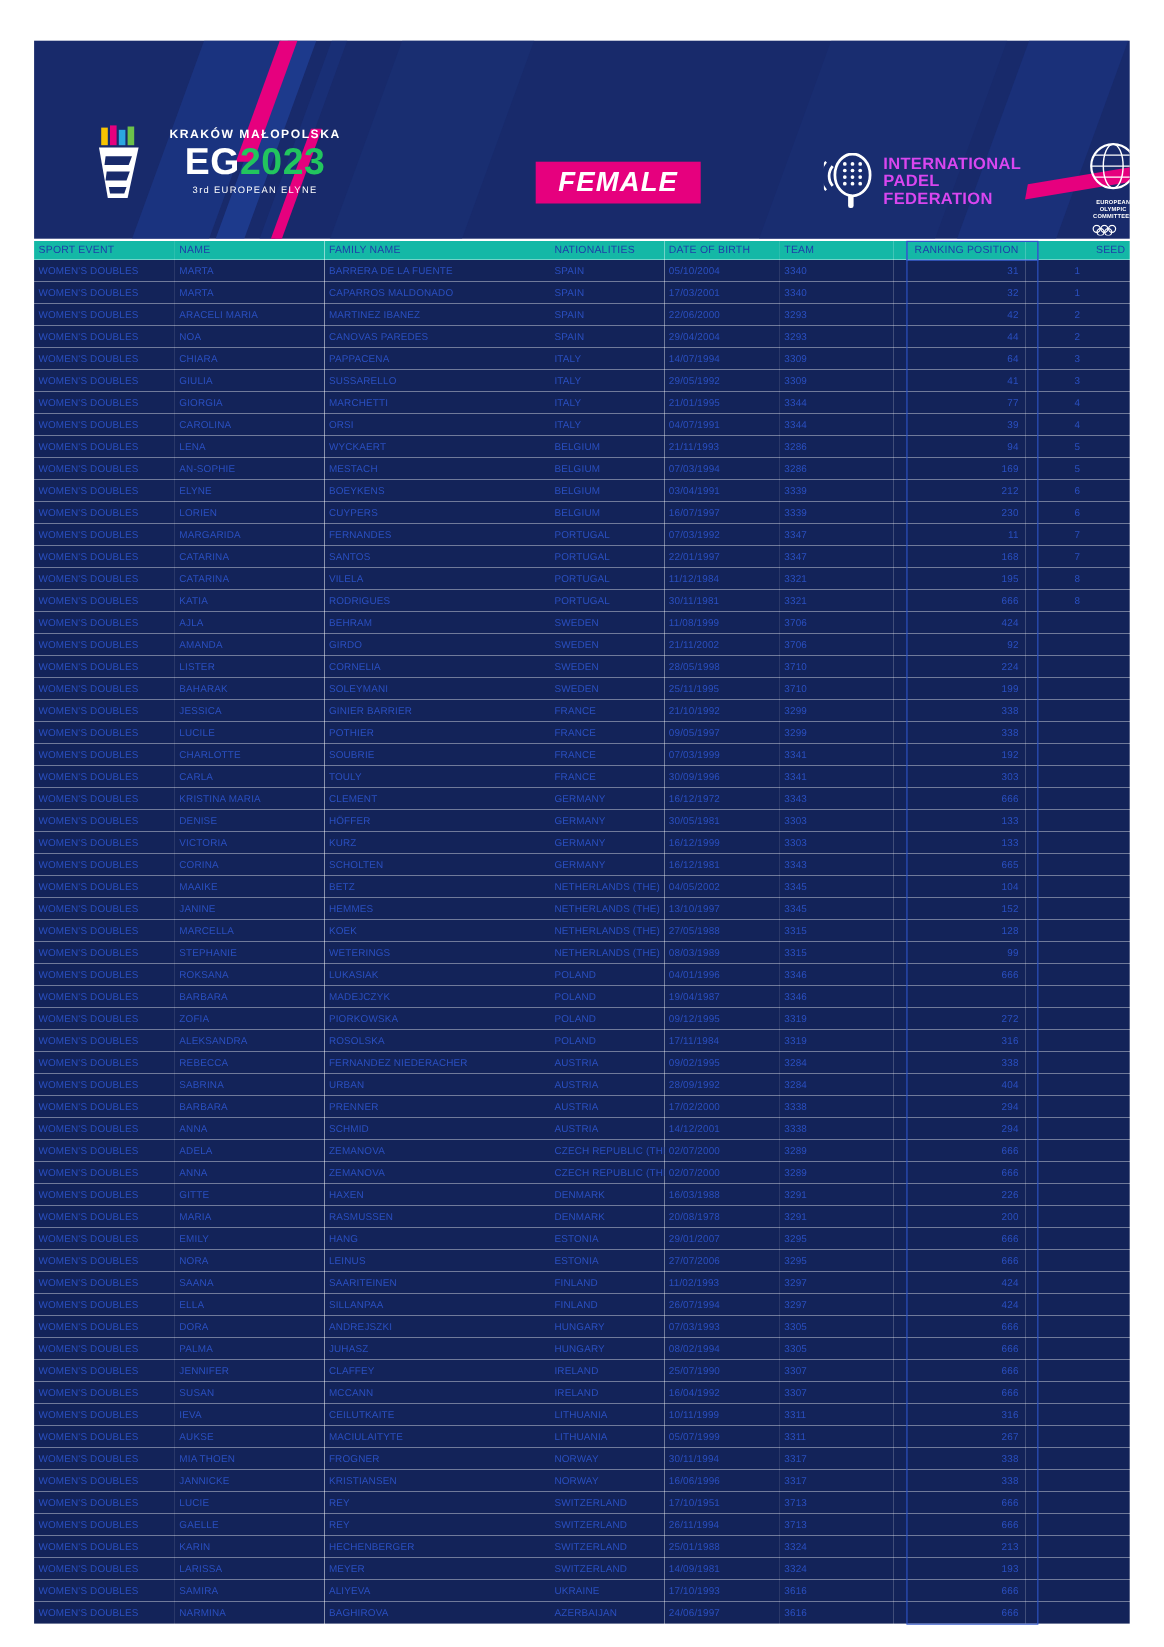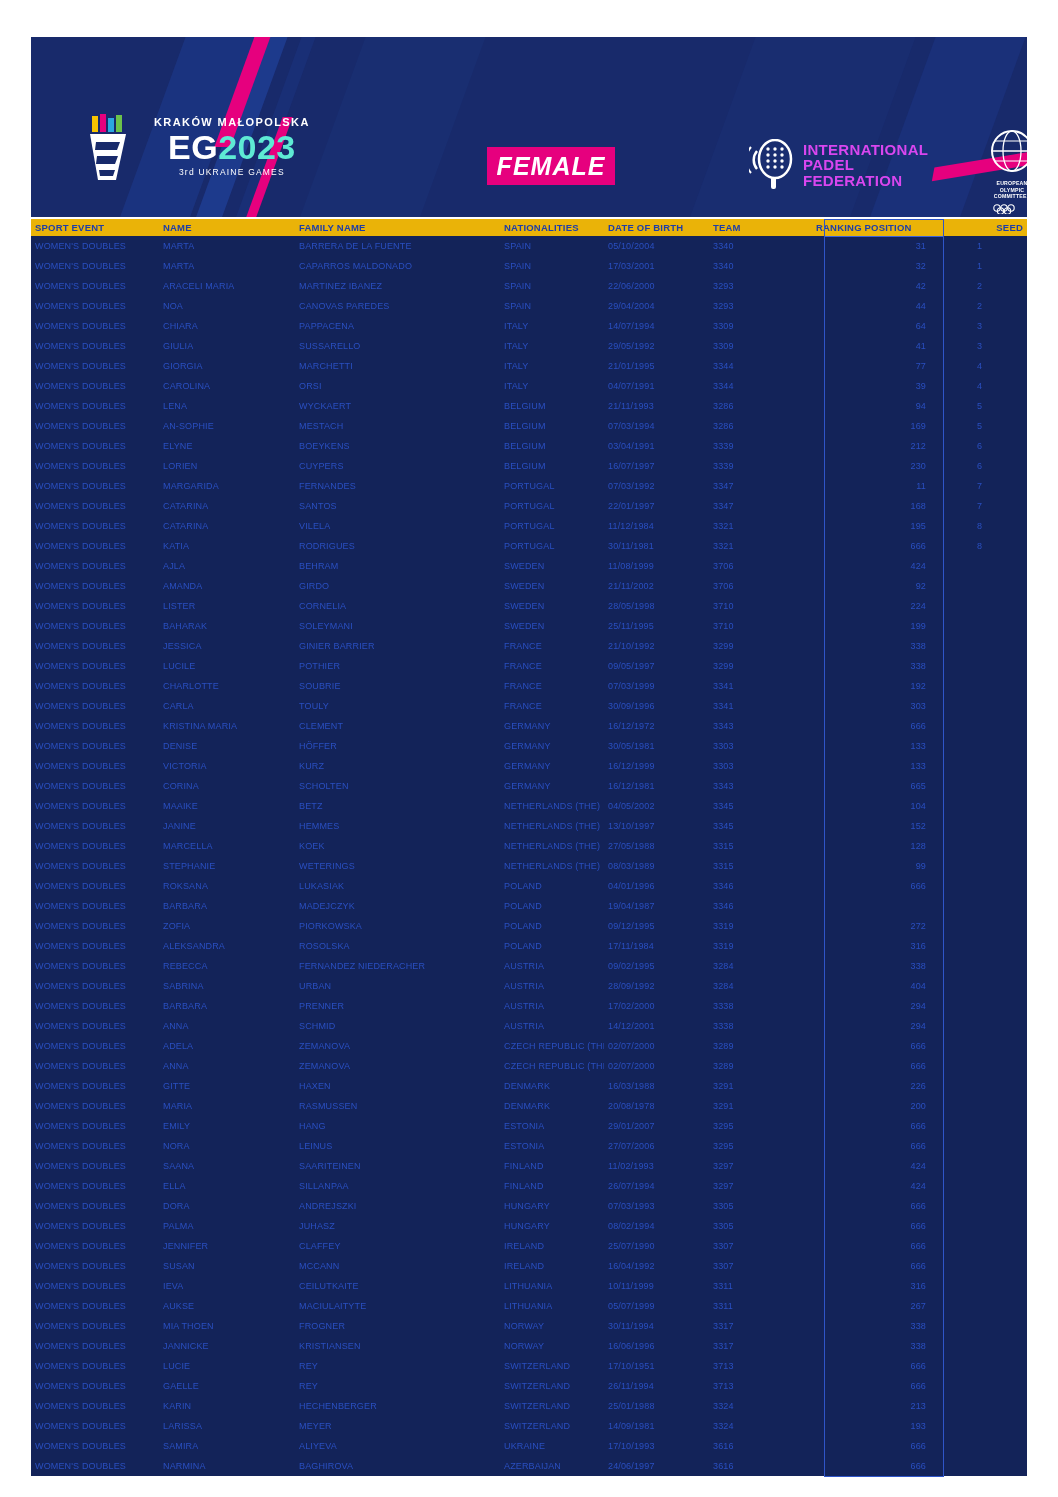--- a/index.html
+++ b/index.html
@@ -59,31 +59,31 @@
     text-align: center;
   }
   .eg-krakow {
     font-size: 11px; font-weight: bold; letter-spacing: 1.4px;
     color: #ffffff; white-space: nowrap;
   }
   .eg-big {
     font-size: 34px; font-weight: bold; line-height: 34px;
     margin-top: 2px; white-space: nowrap;
   }
-  .eg-big .blue { color: #5eead4; }
+  .eg-big .blue { color: #22c55e; }
   .eg-sub {
     font-size: 8.5px; letter-spacing: 1.2px; margin-top: 3px;
     color: #ffffff; white-space: nowrap;
   }
 
   
   .female-badge {
     position: absolute;
     left: 456px; top: 110px;
-    width: 128px; height: 38px;
+    width: 150px; height: 38px;
     background: #e6007e;
     display: flex; align-items: center; justify-content: center;
   }
   .female-badge span {
     color: #ffffff;
     font-size: 25px;
     font-weight: bold;
     font-style: italic;
     letter-spacing: 1px;
   }
@@ -113,33 +113,33 @@
     position: absolute;
     left: 31px; top: 219px;
     width: 996px;
   }
   table {
     border-collapse: collapse;
     width: 996px;
     table-layout: fixed;
   }
   thead th {
-    background: #eab308;
+    background: #14b8a6;
     color: #1e3ea8;
     font-size: 9.5px;
-    font-weight: bold;
+    font-weight: normal;
     text-align: left;
     padding: 3px 4px 3px 4px;
     height: 17px;
     letter-spacing: .2px;
     text-transform: uppercase;
     white-space: nowrap;
     overflow: hidden;
   }
-  thead th.num { text-align: left; padding-right: 6px; }
+  thead th.num { text-align: right; padding-right: 6px; }
   thead th.seed { text-align: right; }
   tbody td {
     background: #132359;
     color: #2a4fc0;
     font-size: 9px;
     padding: 1px 4px;
     height: 20px;
     letter-spacing: .15px;
     text-transform: uppercase;
     white-space: nowrap;
@@ -199,21 +199,21 @@
         <rect x="22" y="6" width="6" height="14" fill="#2ba7e0"></rect>
         <rect x="30" y="3" width="6" height="17" fill="#6cc24a"></rect>
         <path d="M4 22 L40 22 L30 68 L12 68 Z" fill="#ffffff"></path>
         <path d="M10 30 L34 30 L31 38 L9 38 Z" fill="#182a6b"></path>
         <path d="M11 44 L32 44 L29 52 L10 52 Z" fill="#182a6b"></path>
         <path d="M13 58 L29 58 L27 64 L14 64 Z" fill="#182a6b"></path>
       </svg>
       <div class="eg-text">
         <div class="eg-krakow">KRAKÓW MAŁOPOLSKA</div>
         <div class="eg-big"><span>EG</span><span class="blue">2023</span></div>
-        <div class="eg-sub">3rd UKRAINE GAMES</div>
+        <div class="eg-sub">3rd EUROPEAN ELYNE</div>
       </div>
     </div>
 
     <div class="female-badge">
       <span>FEMALE</span>
     </div>
 
     <div class="ipf">
       <svg class="ipf-mark" viewBox="0 0 44 52">
         <ellipse cx="26" cy="20" rx="16" ry="19" fill="none" stroke="#ffffff" stroke-width="2.5"></ellipse>

